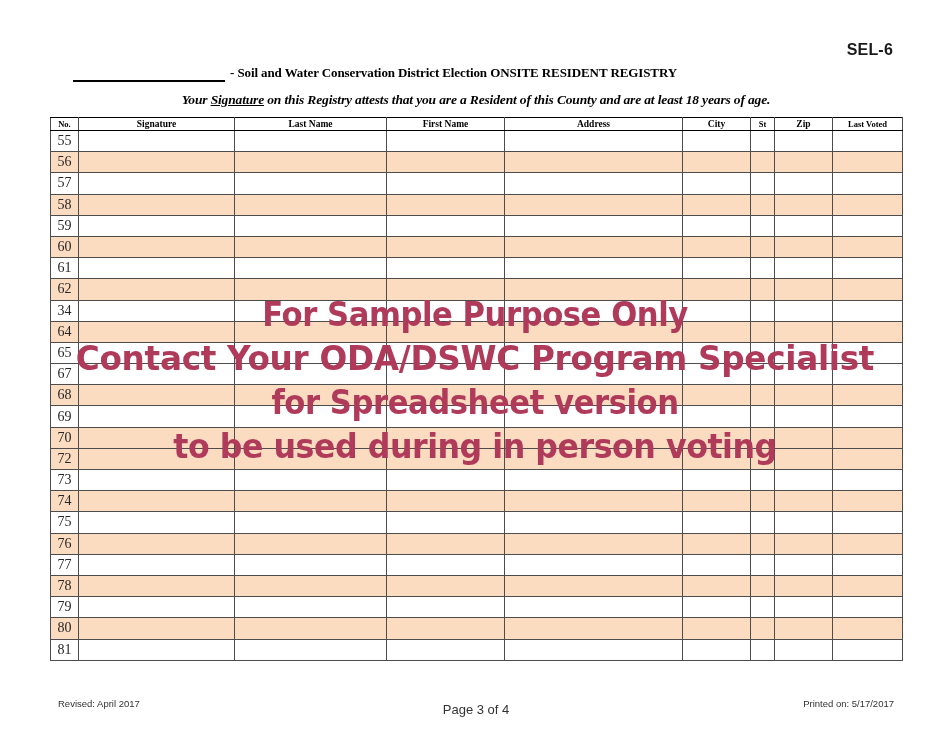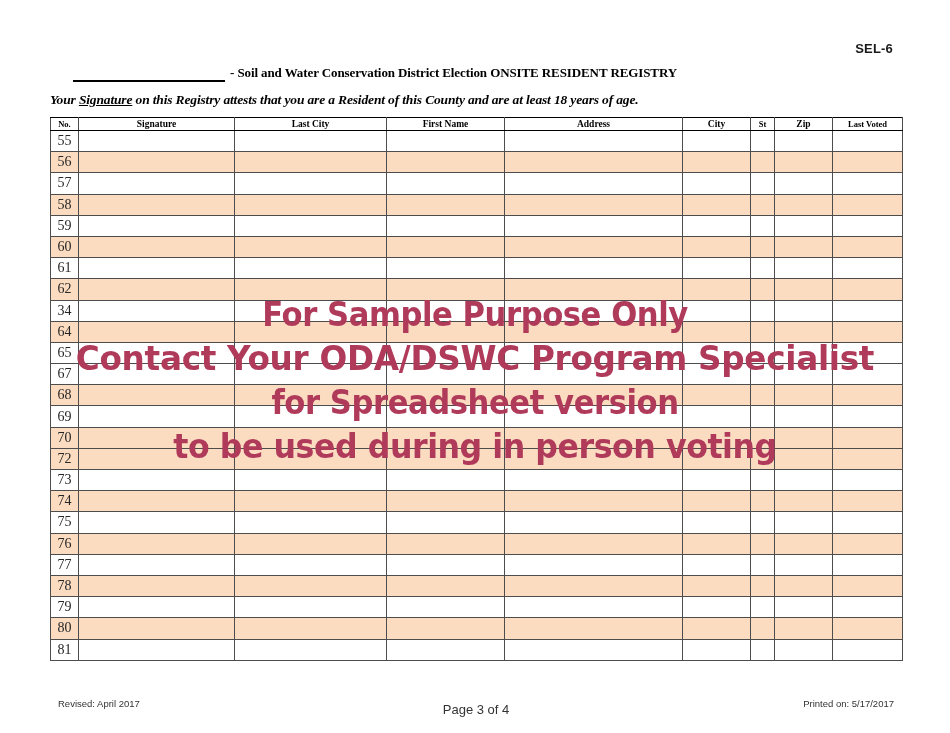--- a/index.html
+++ b/index.html
@@ -15,21 +15,21 @@
     font-family: "Liberation Serif", serif;
     color: #000000;
   }
 
   
   #form-code {
     position: absolute;
     top: 41px;
     right: 57px;
     font-family: "Liberation Sans", sans-serif;
-    font-size: 13px;
+    font-size: 16px;
     font-weight: bold;
     letter-spacing: 0.2px;
     color: #1a1a1a;
   }
 
   #title-row {
     position: absolute;
     top: 66px;
     left: 50px;
     width: 852px;
@@ -52,21 +52,21 @@
     font-weight: bold;
     white-space: nowrap;
     letter-spacing: -0.1px;
   }
 
   #attestation {
     position: absolute;
     top: 92px;
     left: 50px;
     width: 852px;
-    text-align: left;
+    text-align: center;
     font-family: "Liberation Serif", serif;
     font-style: italic;
     font-weight: bold;
     font-size: 13.5px;
     letter-spacing: -0.15px;
     white-space: nowrap;
   }
   #attestation .underlined {
     text-decoration: underline;
   }
@@ -200,21 +200,21 @@
         <col class="c-address">
         <col class="c-city">
         <col class="c-st">
         <col class="c-zip">
         <col class="c-lastvoted">
     </colgroup>
     <thead>
       <tr>
         <th class="small-head">No.</th>
         <th>Signature</th>
-        <th>Last City</th>
+        <th>Last Name</th>
         <th>First Name</th>
         <th>Address</th>
         <th>City</th>
         <th class="small-head">St</th>
         <th>Zip</th>
         <th class="small-head">Last Voted</th>
       </tr>
     </thead>
     <tbody id="registry-body">
         <tr class="plain">

